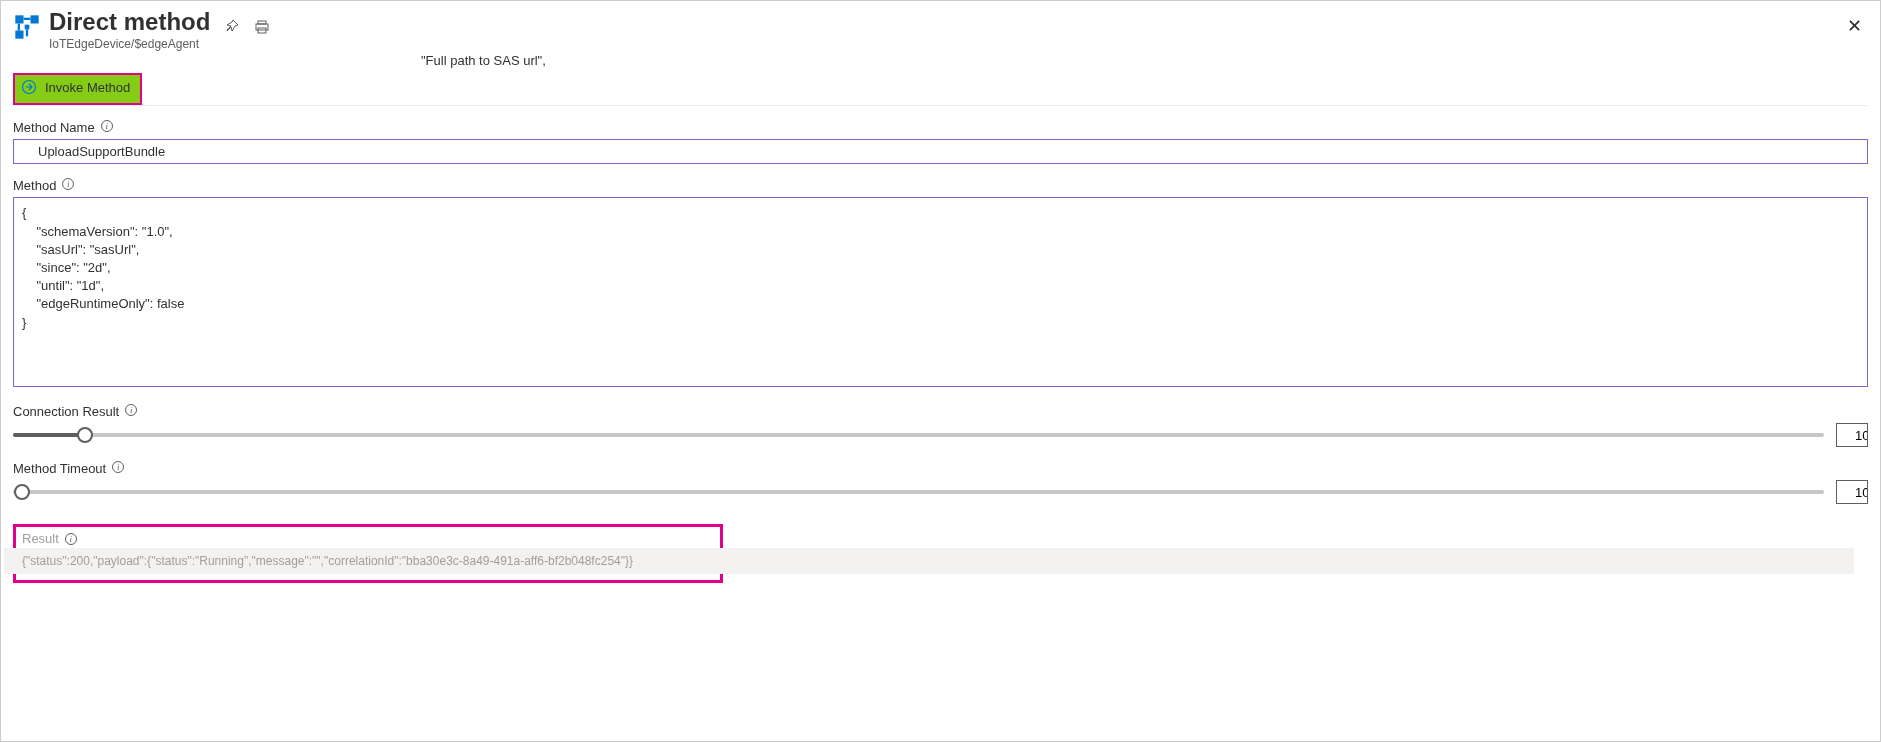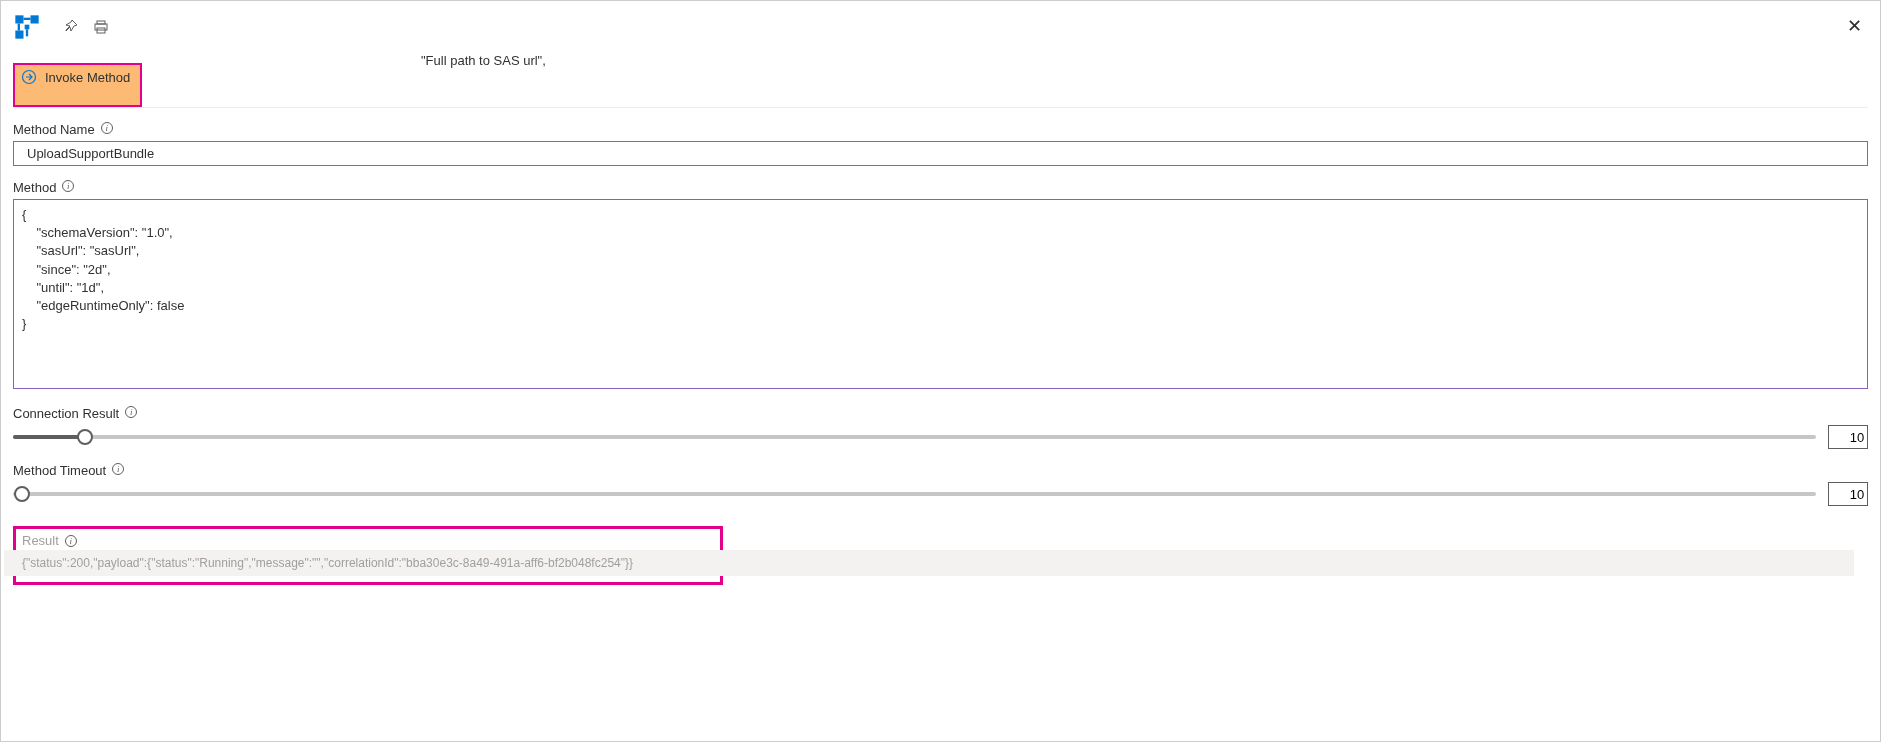--- a/index.html
+++ b/index.html
@@ -35,25 +35,25 @@
     font-size: 13px; color: #323130; font-weight: 500;
   }
   .toolbar {
     margin-top: 22px;
     border-bottom: 1px solid #edebe9;
     padding-bottom: 0;
   }
   .invoke-btn {
     display: inline-flex; align-items: center;
     border: 2px solid #e3008c;
-    padding: 4px 10px 20px 6px;
+    padding: 4px 10px 8px 6px;
     font-size: 13px;
     color: #323130;
     cursor: pointer;
-    background: #fdba74;
+    background: #84cc16;
     text-align: right;
   }
   .invoke-icon {
     width: 16px; height: 16px;
     margin-right: 8px;
     color: #0078d4;
   }
   .field-group { margin-top: 14px; }
   .field-label {
     font-size: 13px; color: #323130;
@@ -64,21 +64,21 @@
     width: 12px; height: 12px;
     border: 1px solid #605e5c;
     border-radius: 50%;
     display: inline-flex; align-items: center; justify-content: center;
     font-size: 9px; color: #605e5c;
     font-style: italic; font-family: Georgia, serif;
   }
   .text-input {
     width: 100%;
     border: 1px solid #8661c5;
-    padding: 4px 13px;
+    padding: 4px 24px;
     font-size: 13px;
     font-family: inherit;
     color: #323130;
     outline: none;
   }
   .textarea-input {
     width: 100%;
     border: 1px solid #8661c5;
     padding: 6px 8px;
     font-size: 13px;
@@ -110,21 +110,21 @@
   .slider-thumb {
     position: absolute;
     width: 16px; height: 16px;
     background: #fff;
     border: 2px solid #605e5c;
     border-radius: 50%;
     top: 50%; transform: translate(-50%, -50%);
   }
   .slider-value-box {
     border: 1px solid #605e5c;
-    width: 40px; height: 24px;
+    width: 32px; height: 24px;
     text-align: center;
     font-size: 13px;
     padding-left: 18px;
   }
   .result-section {
     margin-top: 20px;
     border: 3px solid #e3008c;
     padding: 4px 6px 6px 6px;
     width: 710px;
   }
@@ -152,20 +152,24 @@
 <div class="header">
   <svg class="header-icon" viewBox="0 0 24 24">
     <rect x="2" y="2" width="7" height="7" fill="#0078d4"></rect>
     <rect x="15" y="2" width="7" height="7" fill="#0078d4"></rect>
     <rect x="2" y="15" width="7" height="7" fill="#0078d4"></rect>
     <rect x="10" y="10" width="4" height="4" fill="#0078d4"></rect>
     <line x1="9" y1="5" x2="15" y2="5" stroke="#0078d4" stroke-width="2"></line>
     <line x1="5" y1="9" x2="5" y2="15" stroke="#0078d4" stroke-width="2"></line>
     <line x1="12" y1="14" x2="12" y2="20" stroke="#0078d4" stroke-width="2"></line>
   </svg>
+  <div class="header-text">
+    <div class="page-title">Direct method</div>
+    <div class="subtitle">IoTEdgeDevice/$edgeAgent</div>
+  </div>
   <div class="header-actions">
     <svg class="icon-btn" viewBox="0 0 16 16">
       <path d="M9 1l5 5-3 1-3 5-1-4-4 4 0-1 4-4-4-1 5-3z" fill="none" stroke="#605e5c" stroke-width="1"></path>
     </svg>
     <svg class="icon-btn" viewBox="0 0 16 16">
       <rect x="4" y="2" width="8" height="3" fill="none" stroke="#605e5c"></rect>
       <rect x="2" y="5" width="12" height="6" fill="none" stroke="#605e5c"></rect>
       <rect x="4" y="9" width="8" height="5" fill="none" stroke="#605e5c"></rect>
     </svg>
   </div>

